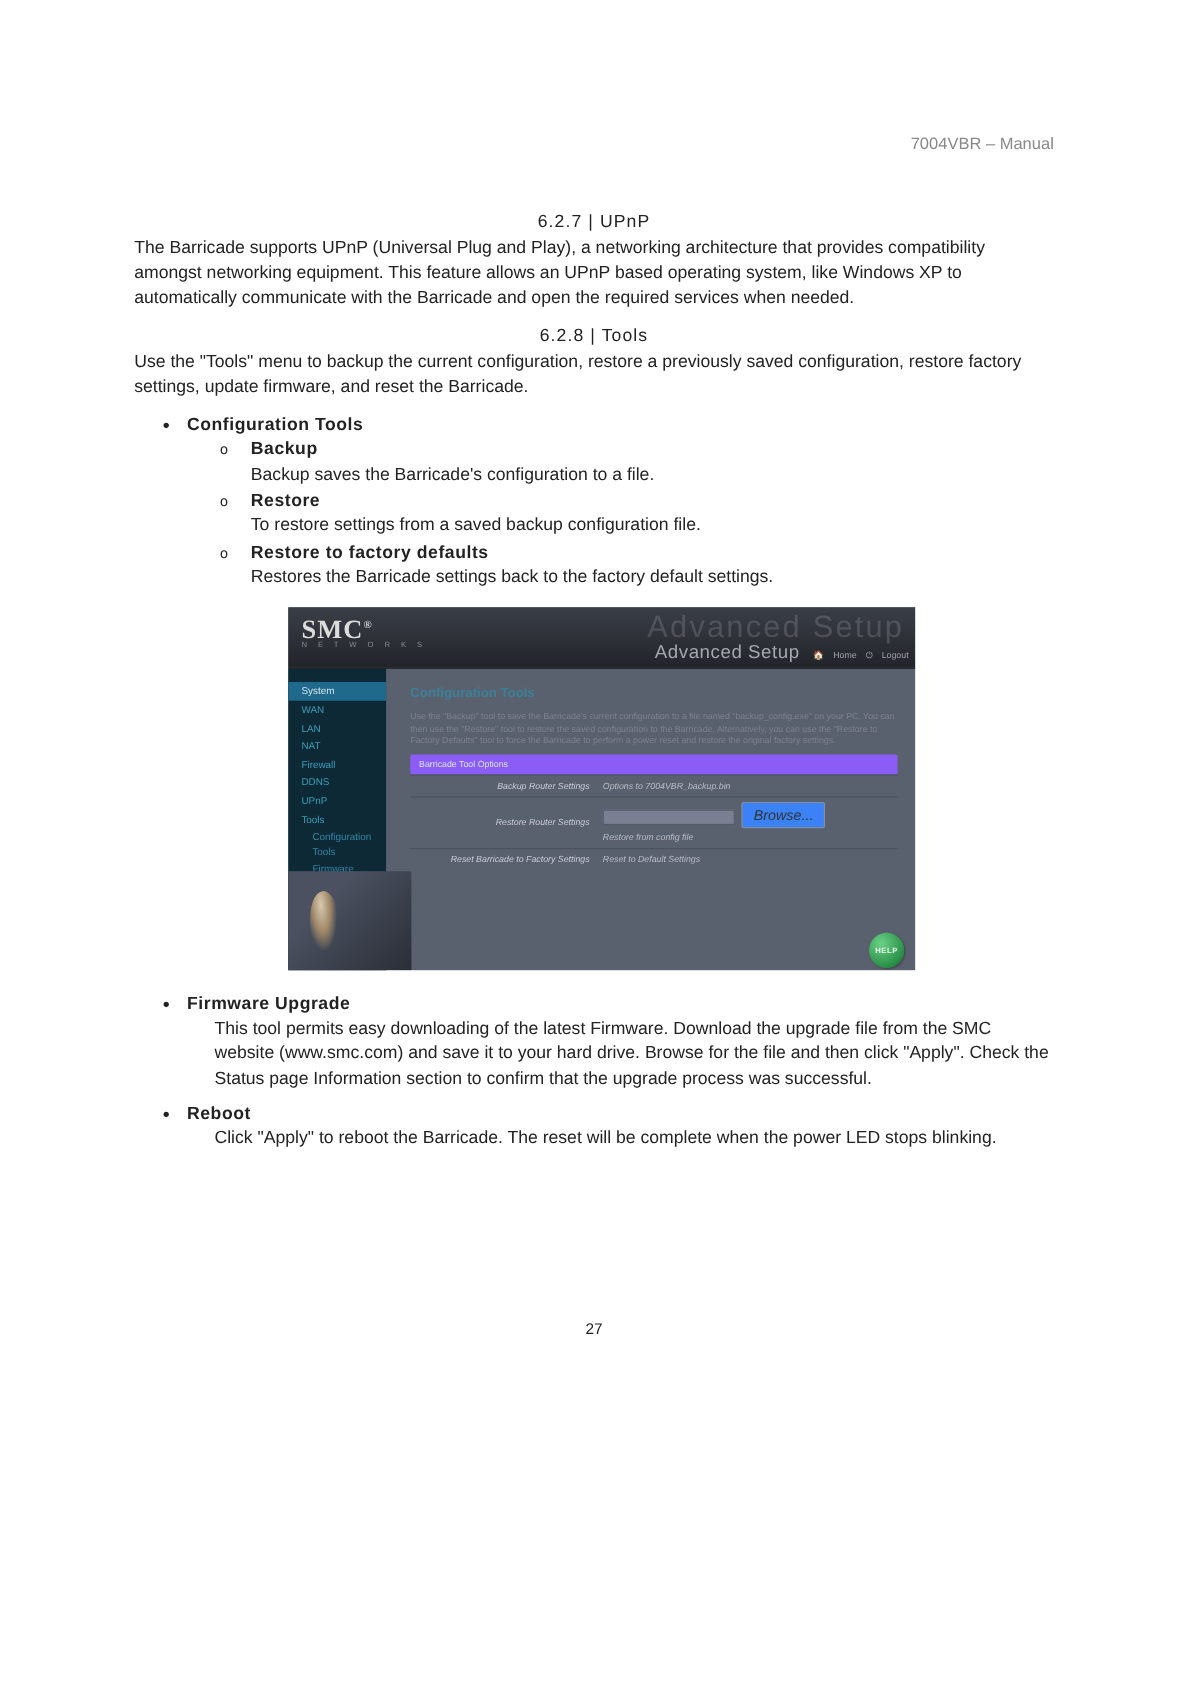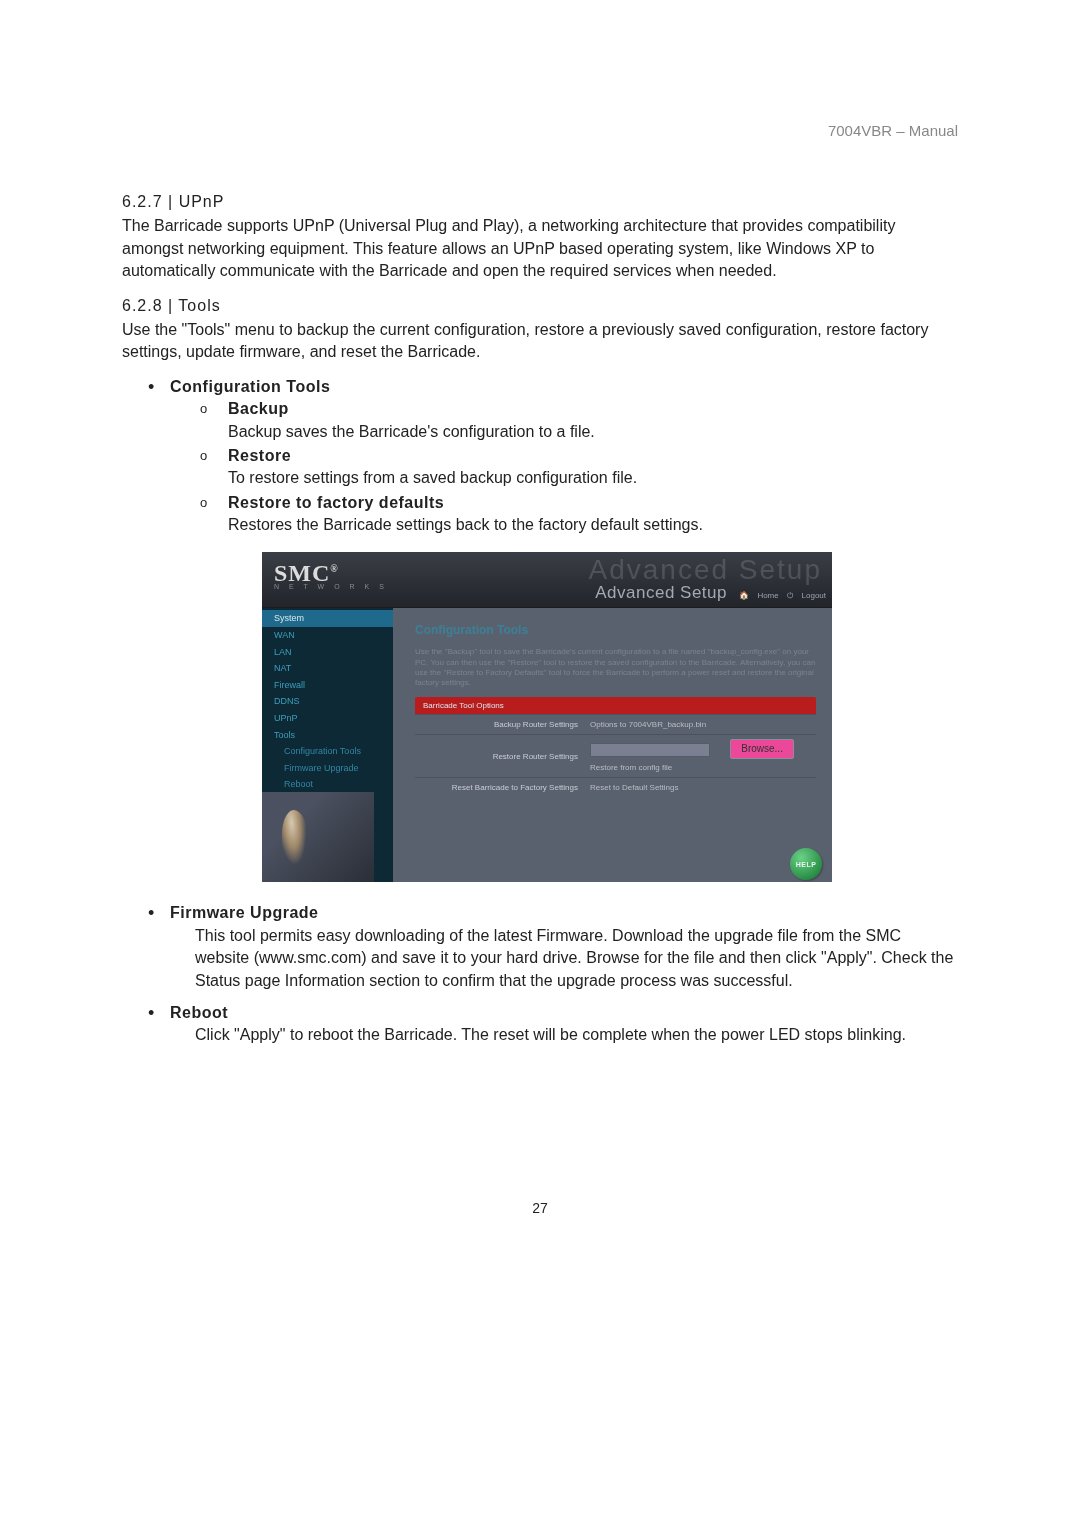--- a/index.html
+++ b/index.html
@@ -21,20 +21,21 @@
       text-align: right;
       color: #888;
       font-size: 15px;
       margin-bottom: 50px;
     }
     .section-num {
       letter-spacing: 1px;
       font-size: 16px;
       margin-top: 2px;
       margin-bottom: 2px;
+      text-align: center;
     }
     .para {
       margin-bottom: 12px;
     }
     ul.bullets {
       list-style: none;
       margin-left: 48px;
       margin-top: 10px;
     }
     ul.bullets > li {
@@ -138,24 +139,24 @@
       text-align: center;
     }
     .home-logout span {
       margin-left: 6px;
     }
     .shot-body {
       display: flex;
       height: calc(100% - 48px);
     }
     .shot-sidebar {
-      width: 131px;
+      width: 89px;
       background: #0e2936;
       font-size: 9px;
-      padding-top: 2px;
+      padding-top: 12px;
     }
     .side-item {
       padding: 2px 6px 2px 12px;
       color: #3b9fba;
       cursor: default;
       position: relative;
     }
     .side-item.selected {
       background: #1f6a8c;
       color: #d8e6ec;
@@ -177,30 +178,31 @@
       font-weight: bold;
       margin-bottom: 8px;
     }
     .shot-desc {
       color: #7c8193;
       font-size: 8px;
       line-height: 1.3;
       margin-bottom: 8px;
     }
     .table-hdr {
-      background: #b91c1c;
+      background: #8b5cf6;
       color: #d8e6ec;
       font-size: 8px;
       padding: 3px 8px;
       border-radius: 2px 2px 0 0;
       margin-bottom: 0;
     }
     .shot-table {
       width: 100%;
       margin-top: 0;
+      font-style: italic;
     }
     .shot-row {
       display: flex;
       align-items: center;
       border-top: 1px solid #4a5160;
       padding: 4px 0;
     }
     .shot-row .rlabel {
       width: 175px;
       text-align: right;
@@ -208,27 +210,27 @@
       color: #c8ccd6;
       font-size: 8px;
     }
     .shot-row .rval {
       flex: 1;
       color: #b8bcc6;
       font-size: 8px;
     }
     .shot-row .btn {
       display: inline-block;
-      background: #ec4899;
+      background: #3b82f6;
       color: #333;
-      font-size: 10px;
+      font-size: 13px;
       padding: 2px 10px;
       border: 1px solid #8a8e98;
       border-radius: 2px;
-      margin-left: 18px;
+      margin-left: 4px;
     }
     .shot-row .inp {
       display: inline-block;
       background: #7a8092;
       border: 1px solid #565b68;
       width: 120px;
       height: 14px;
       vertical-align: middle;
       font-size: 7px;
       padding: 0 4px;

